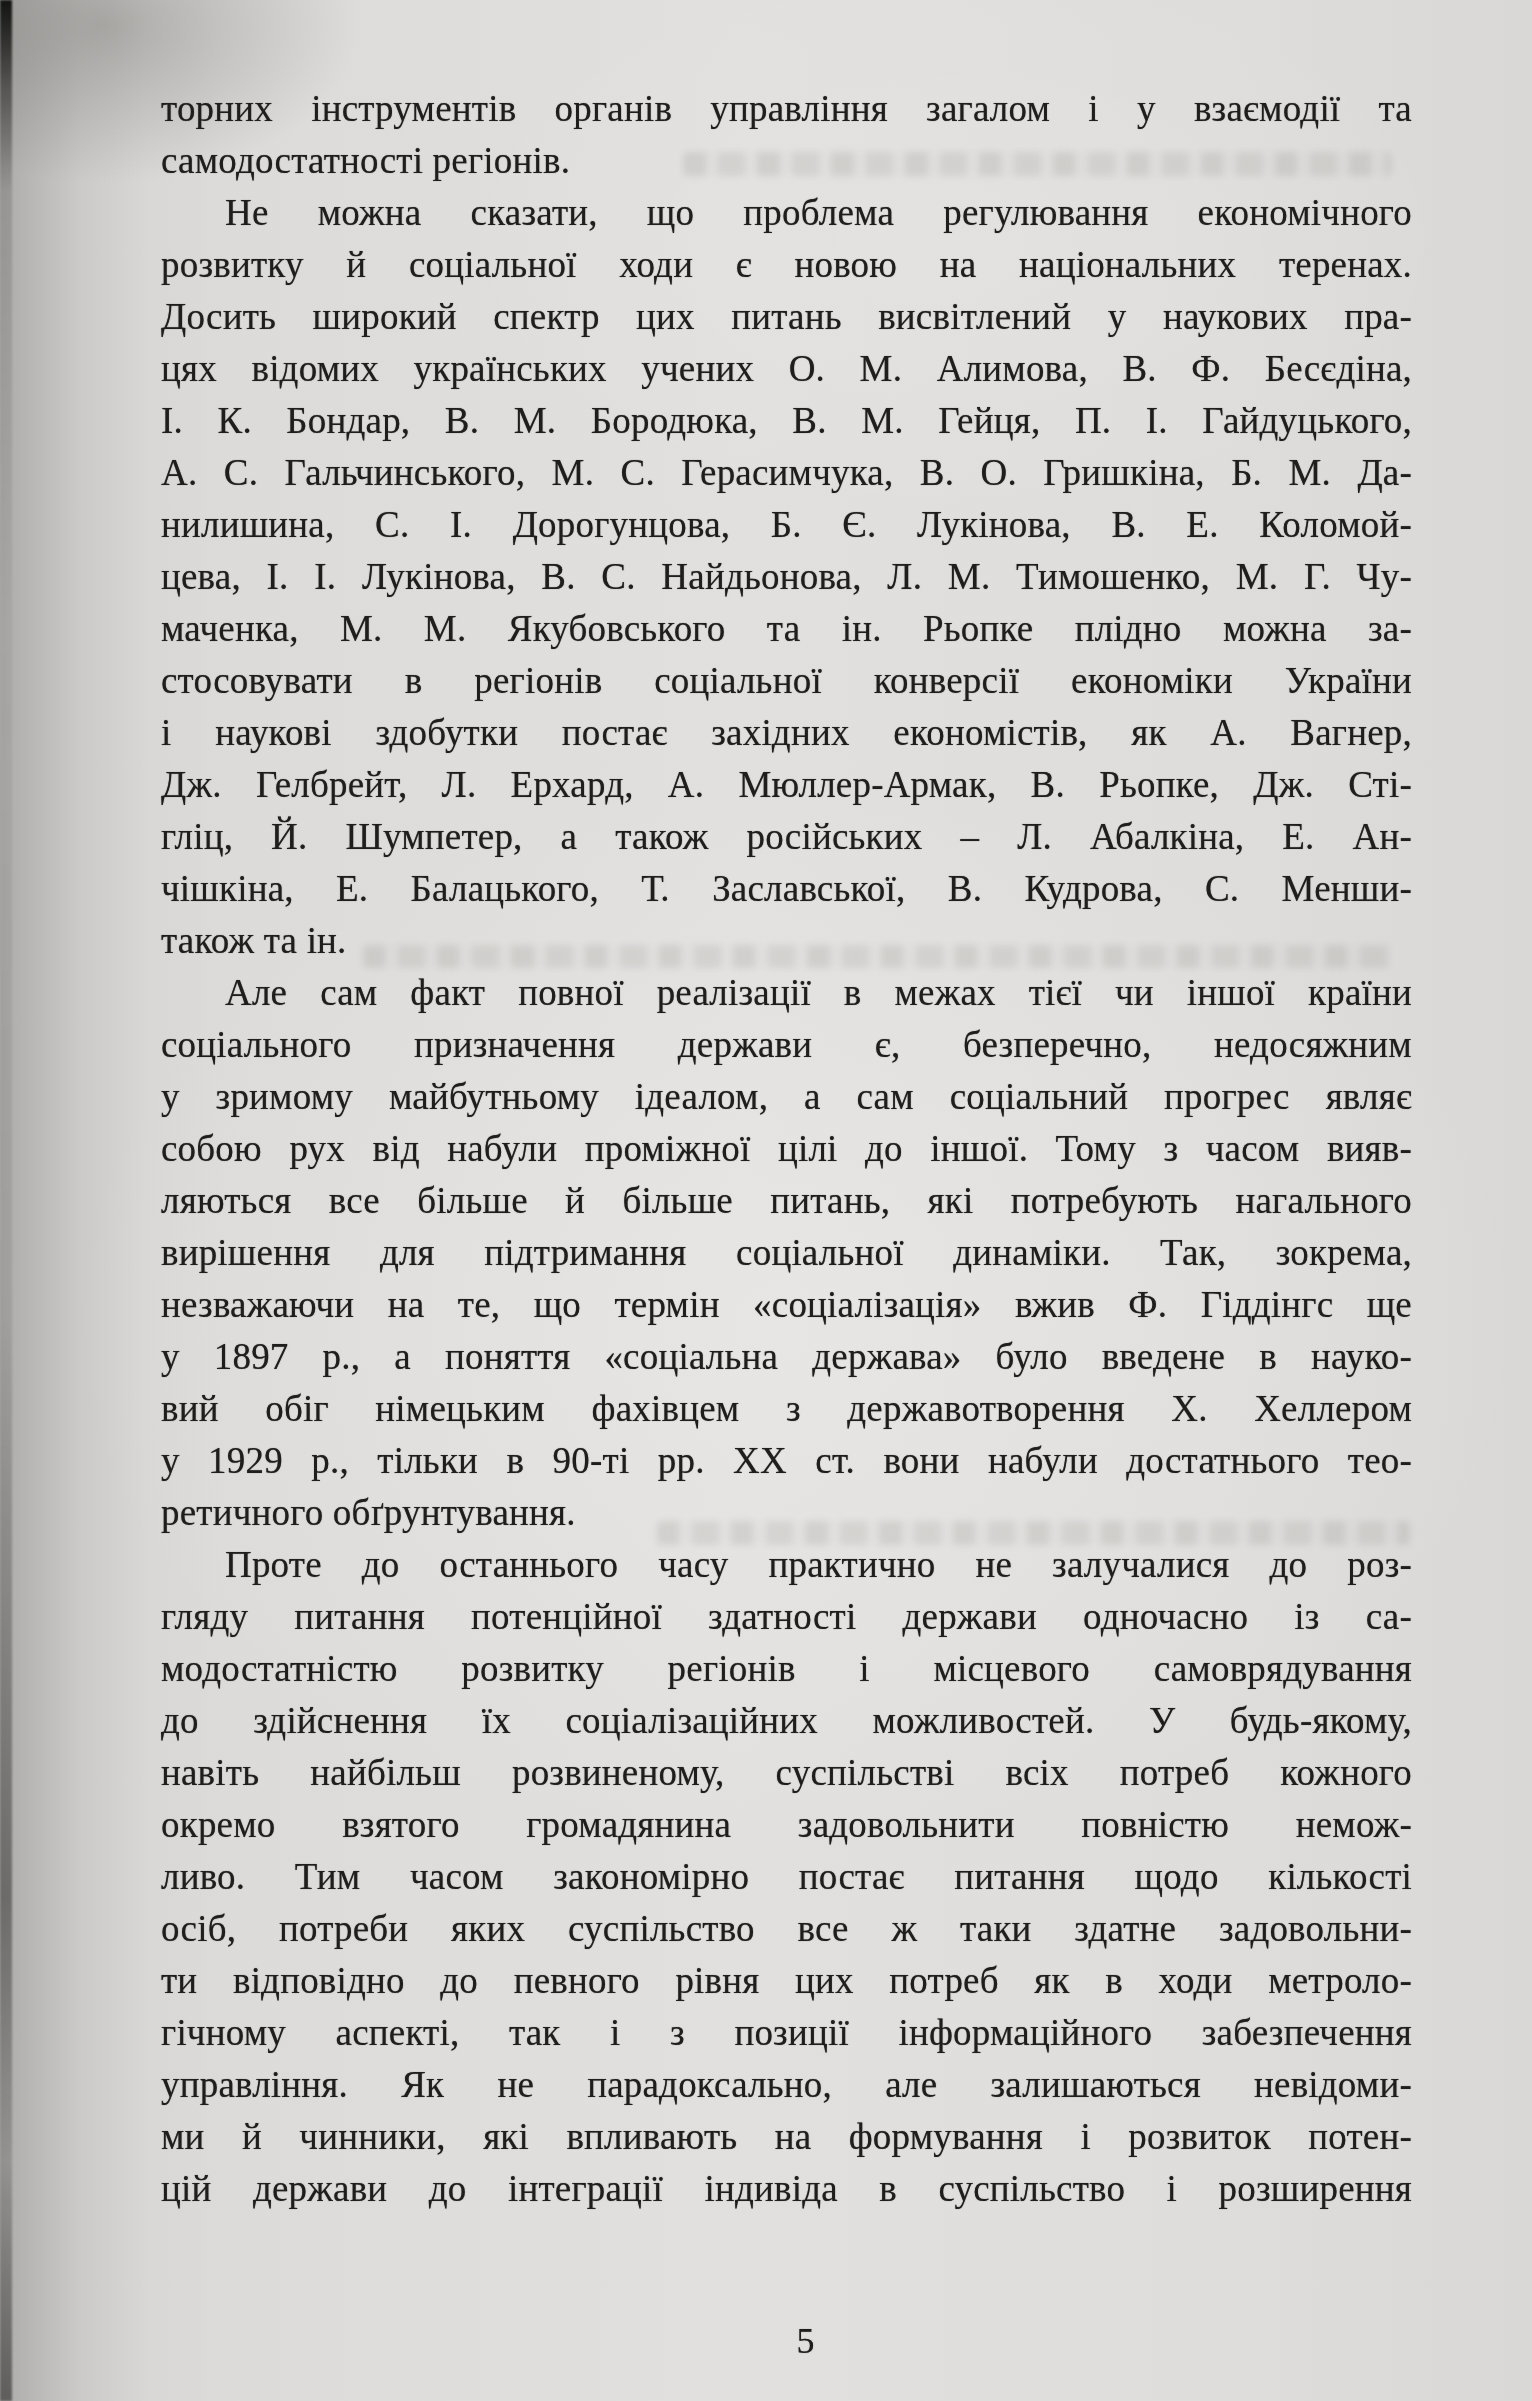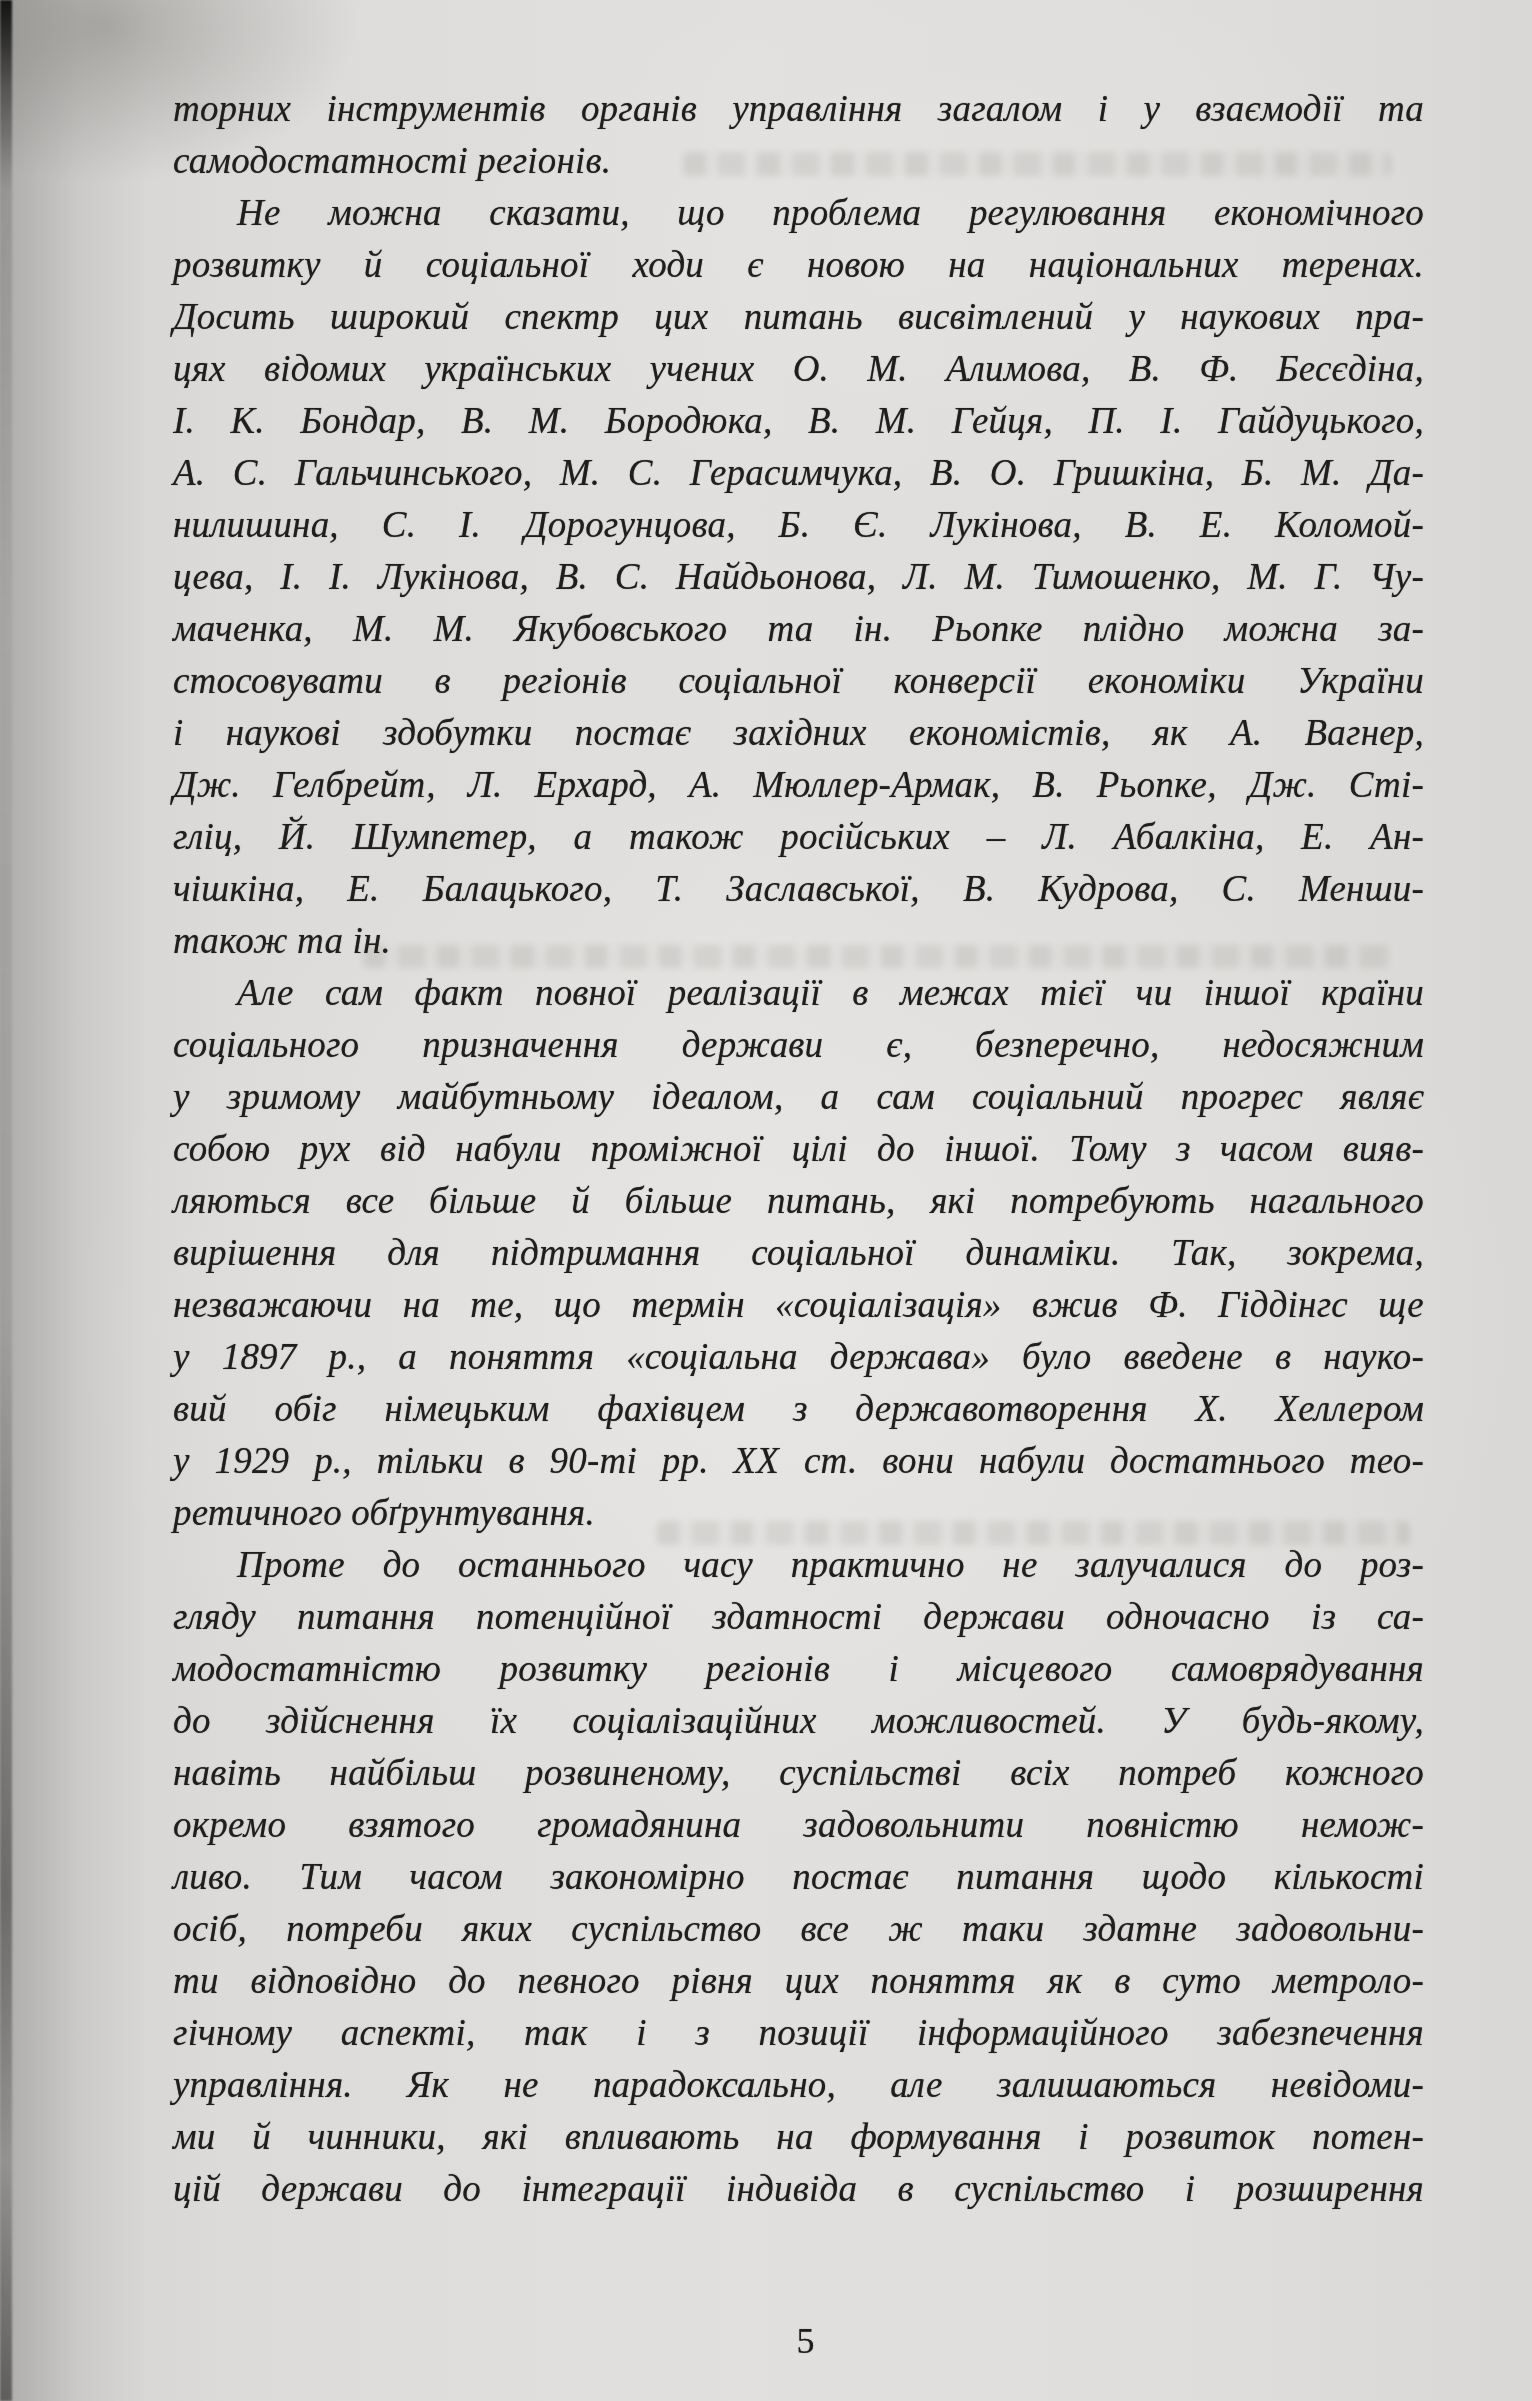--- a/index.html
+++ b/index.html
@@ -36,28 +36,27 @@
       rgba(8,8,8,0.48) 100%);
   }
   .left-shadow {
     position: absolute;
     left: 0; top: 0;
     width: 147px; height: 100%;
     background: linear-gradient(90deg, rgba(75,73,70,0.22), rgba(75,73,70,0.07) 55%, rgba(75,73,70,0) 100%);
   }
   .text-block {
     position: absolute;
-    left: 173px;
+    left: 161px;
     top: 83px;
     width: 1251px;
     color: #201e1c;
     font-size: 37px;
     letter-spacing: 0.2px;
     text-shadow: 0 0 1px rgba(32,30,28,0.65);
-    font-style: italic;
   }
   .ln {
     height: 52px;
     line-height: 52px;
     text-align: justify;
     text-align-last: justify;
   }
   .ln.end { text-align-last: left; }
   .ln.ind { padding-left: 64px; }
   
@@ -130,21 +129,21 @@
     <div class="ln">у 1929 р., тільки в 90-ті рр. ХХ ст. вони набули достатнього тео-</div>
     <div class="ln end">ретичного обґрунтування.</div>
     <div class="ln ind">Проте до останнього часу практично не залучалися до роз-</div>
     <div class="ln">гляду питання потенційної здатності держави одночасно із са-</div>
     <div class="ln">модостатністю розвитку регіонів і місцевого самоврядування</div>
     <div class="ln">до здійснення їх соціалізаційних можливостей. У будь-якому,</div>
     <div class="ln">навіть найбільш розвиненому, суспільстві всіх потреб кожного</div>
     <div class="ln">окремо взятого громадянина задовольнити повністю немож-</div>
     <div class="ln">ливо. Тим часом закономірно постає питання щодо кількості</div>
     <div class="ln">осіб, потреби яких суспільство все ж таки здатне задовольни-</div>
-    <div class="ln">ти відповідно до певного рівня цих поняття як в суто метроло-</div>
+    <div class="ln">ти відповідно до певного рівня цих потреб як в ходи метроло-</div>
     <div class="ln">гічному аспекті, так і з позиції інформаційного забезпечення</div>
     <div class="ln">управління. Як не парадоксально, але залишаються невідоми-</div>
     <div class="ln">ми й чинники, які впливають на формування і розвиток потен-</div>
     <div class="ln">цій держави до інтеграції індивіда в суспільство і розширення</div>
   </div>
 
   <div class="page-number">5</div>
 
 </div>
 

